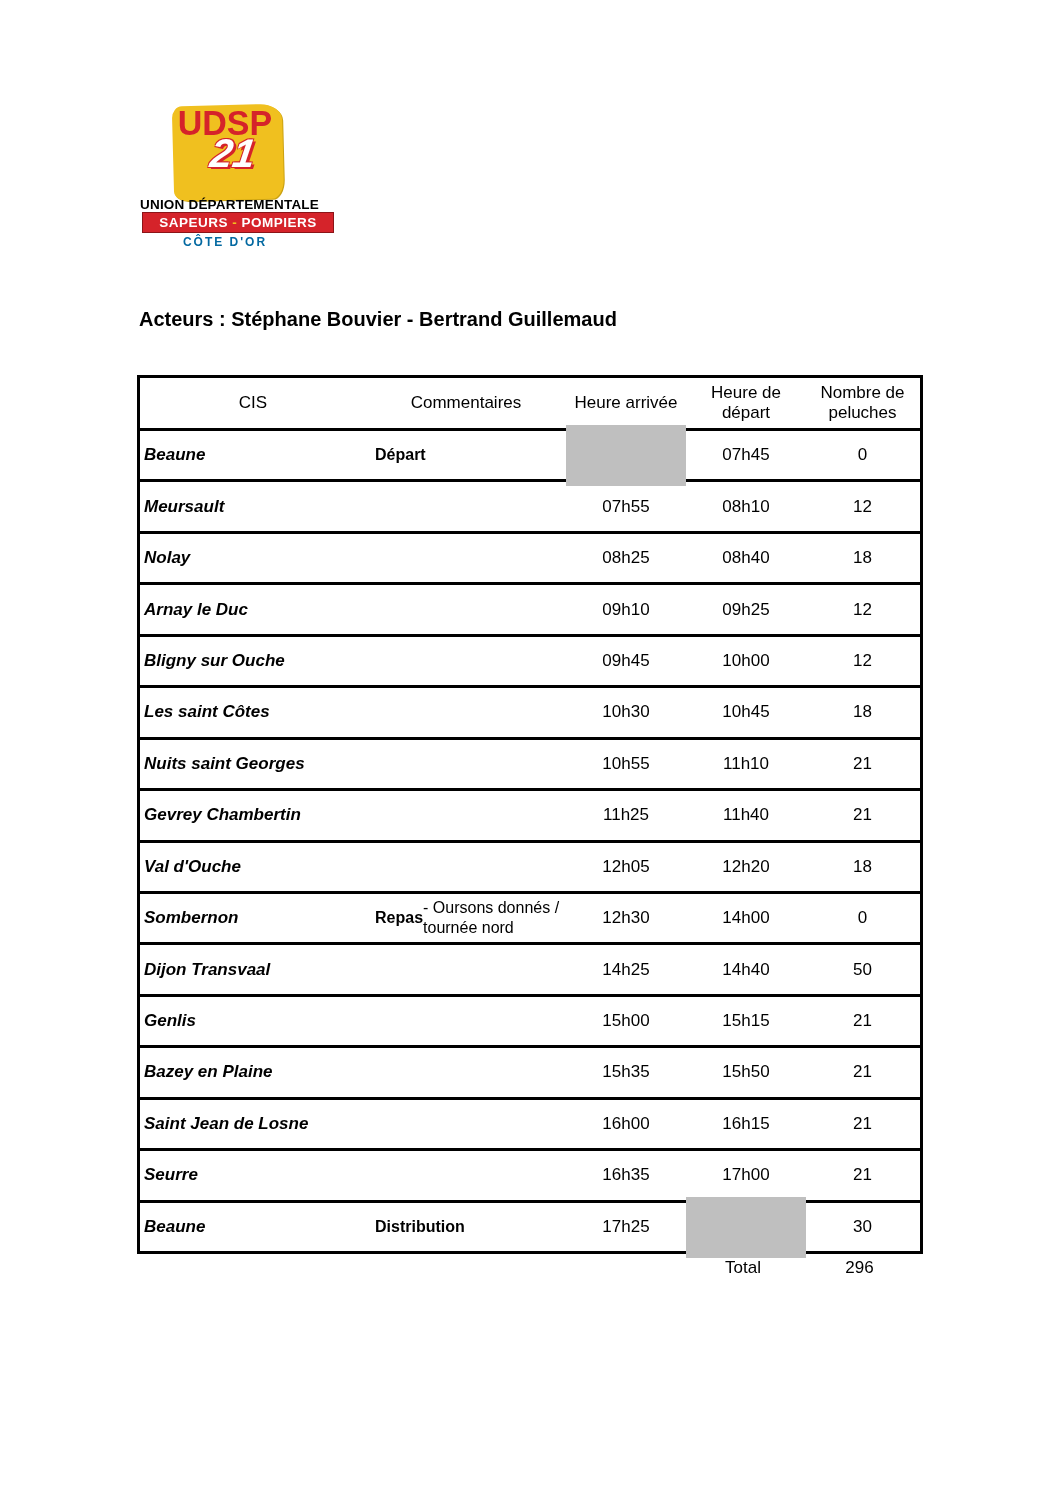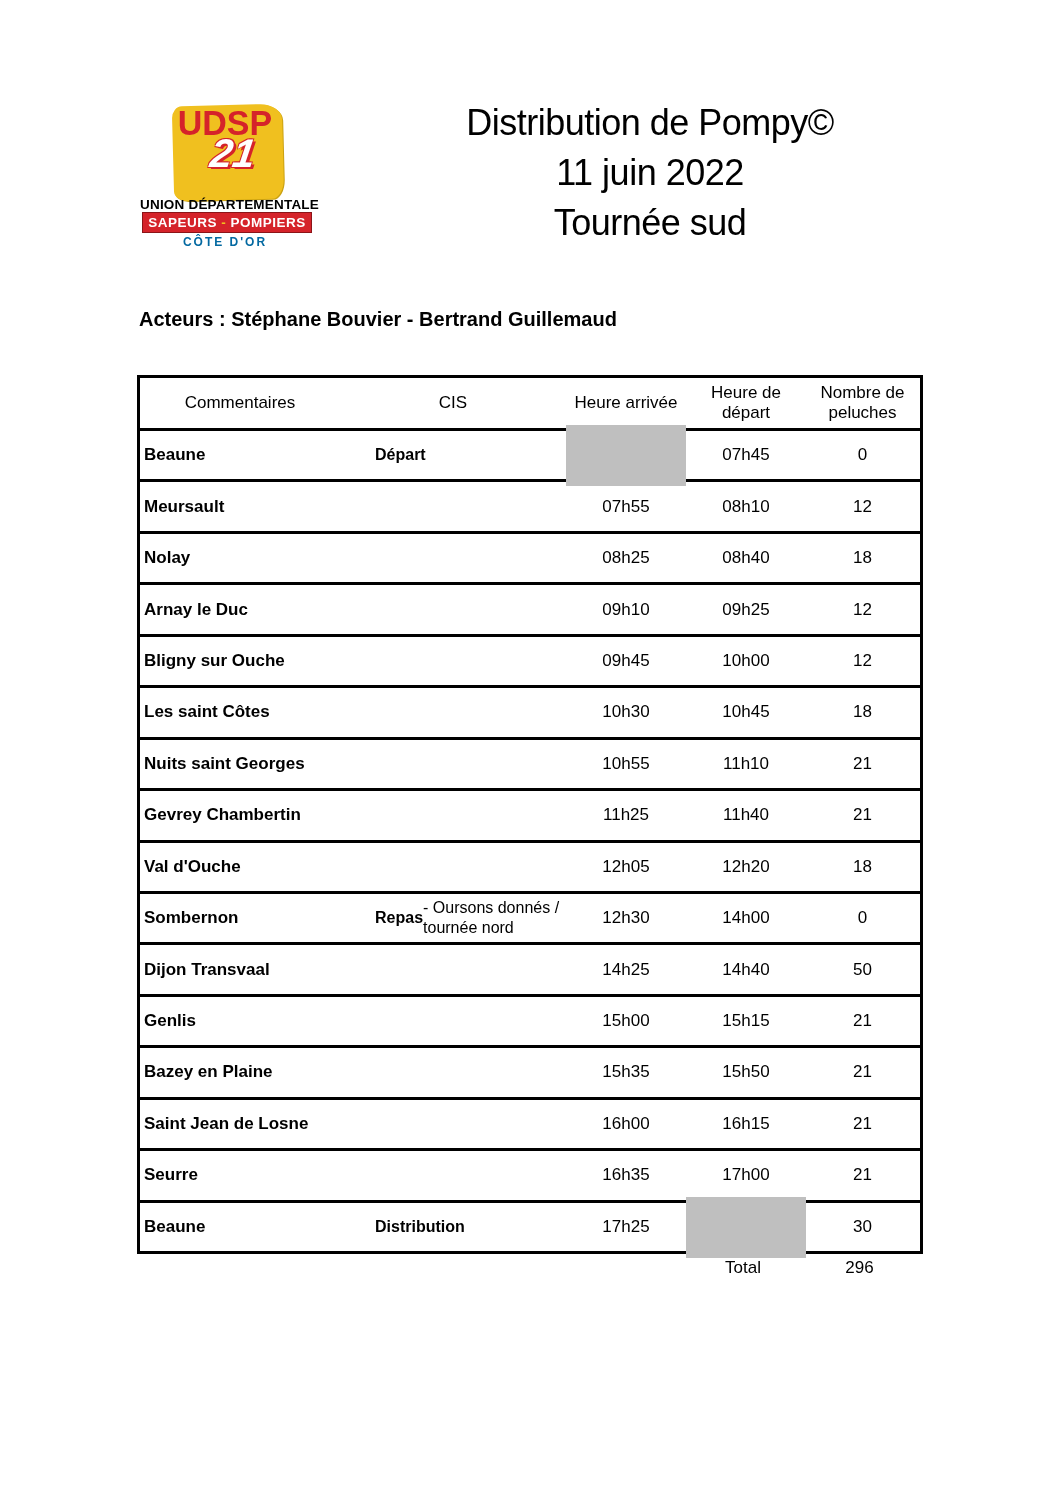--- a/index.html
+++ b/index.html
@@ -39,21 +39,21 @@
   }
   .logo-dept{
     position:absolute;left:0;top:102px;width:170px;
     text-align:center;font-size:13.5px;font-weight:700;letter-spacing:0.2px;
     white-space:nowrap;
   }
   .logo-banner{
     position:absolute;left:3px;top:118px;width:160px;
     background:#D5232A;color:#fff;
     text-align:center;font-size:13.5px;font-weight:700;
-    padding:2px 4px;letter-spacing:0.5px;
+    padding:2px 15px;letter-spacing:0.5px;
     white-space:nowrap;
     outline:1px solid #8c1418;
   }
   .logo-banner .sep{color:#F0C01F;font-weight:700;}
   .logo-region{
     position:absolute;left:0;top:140px;width:170px;
     text-align:center;font-size:12px;font-weight:700;letter-spacing:2px;
     color:#0369a1;
   }
 
@@ -92,21 +92,21 @@
     display:flex;align-items:stretch;
     font-size:17px;
   }
   .trow:last-child{border-bottom:none;}
   .cell{box-sizing:border-box;}
   .c1{width:226px;}
   .c2{width:200px;}
   .c3{width:120px;}
   .c4{width:120px;}
   .c5{width:113px;}
-  .trow .c1{display:flex;align-items:center;padding-left:4px;font-weight:700;}
+  .trow .c1{display:flex;align-items:center;padding-left:4px;font-weight:700;font-style:italic;}
   .trow .c2{display:flex;align-items:center;font-size:16px;line-height:1.25;}
   .trow .c2 .bold{font-weight:700;margin-left:9px;}
   .trow .c3,.trow .c4,.trow .c5{display:flex;align-items:center;justify-content:center;}
   .gray-cell{
     background:#BFBFBF;
     box-shadow:0 -6px 0 0 #BFBFBF, 0 7px 0 0 #BFBFBF;
   }
   .total-row{
     position:absolute;left:137px;top:1258px;width:786px;
     display:flex;font-size:17px;
@@ -120,32 +120,27 @@
 
   <div class="logo">
     <div class="logo-square"></div>
     <div class="logo-udsp">UDSP</div>
     <div class="logo-21">21</div>
     <div class="logo-dept">UNION DÉPARTEMENTALE</div>
     <div class="logo-banner"><span>SAPEURS</span> <span class="sep">-</span> <span>POMPIERS</span></div>
     <div class="logo-region">CÔTE D'OR</div>
   </div>
 
-  <div class="title-block">
-    <div>Distribution de Pompy©</div>
-    <div>11 juin 2022</div>
-    <div>Tournée sud</div>
-  </div>
 
   <div class="actors">Acteurs : Stéphane Bouvier - Bertrand Guillemaud</div>
 
   <div class="sched-table">
     <div class="thead">
+      <div class="cell c1">CIS</div>
       <div class="cell c2">Commentaires</div>
-      <div class="cell c1">CIS</div>
       <div class="cell c3">Heure arrivée</div>
       <div class="cell c4">Heure de départ</div>
       <div class="cell c5">Nombre de peluches</div>
     </div>
 
   <div class="trow">
       <div class="cell c1">Beaune</div>
       <div class="cell c2">
           <span class="bold">Départ</span>
           <span class="rest"></span>

